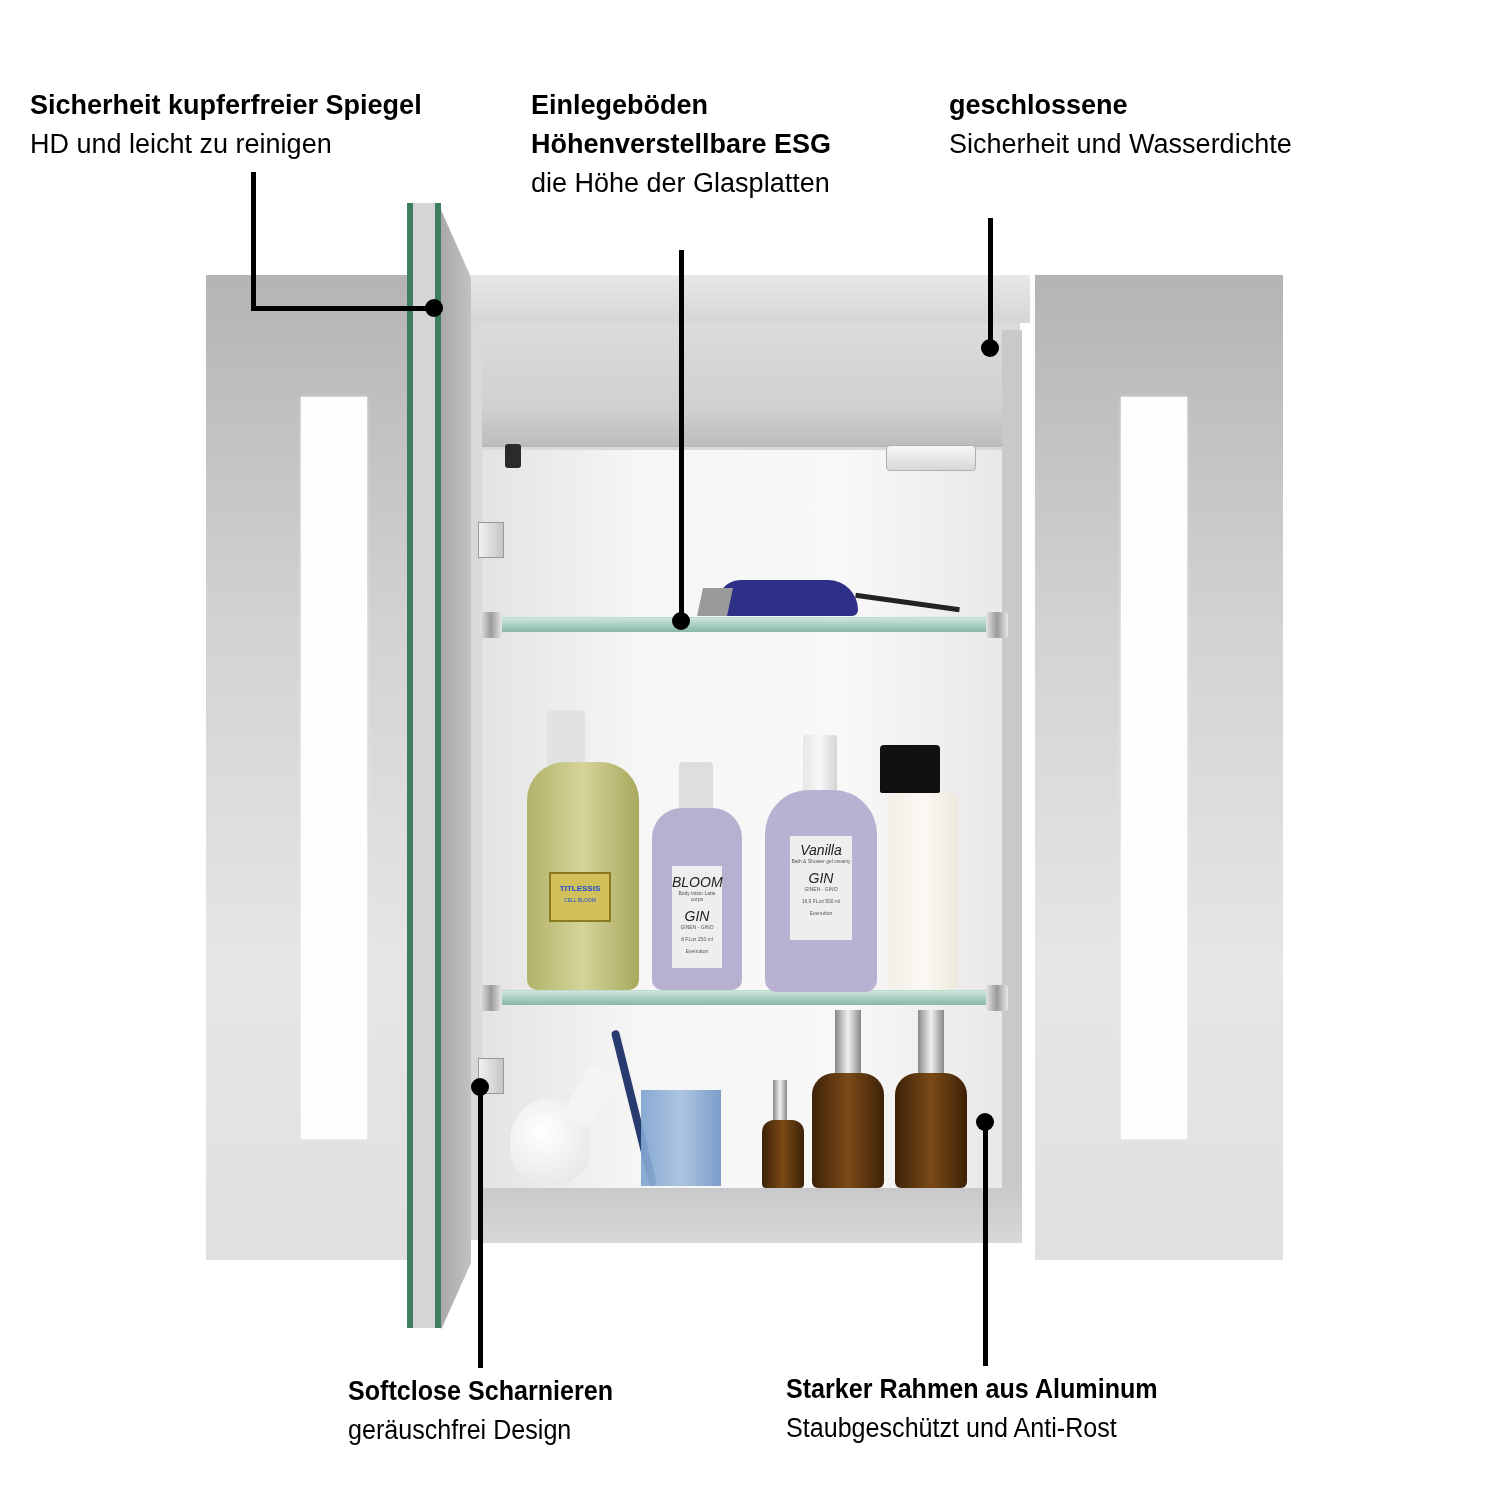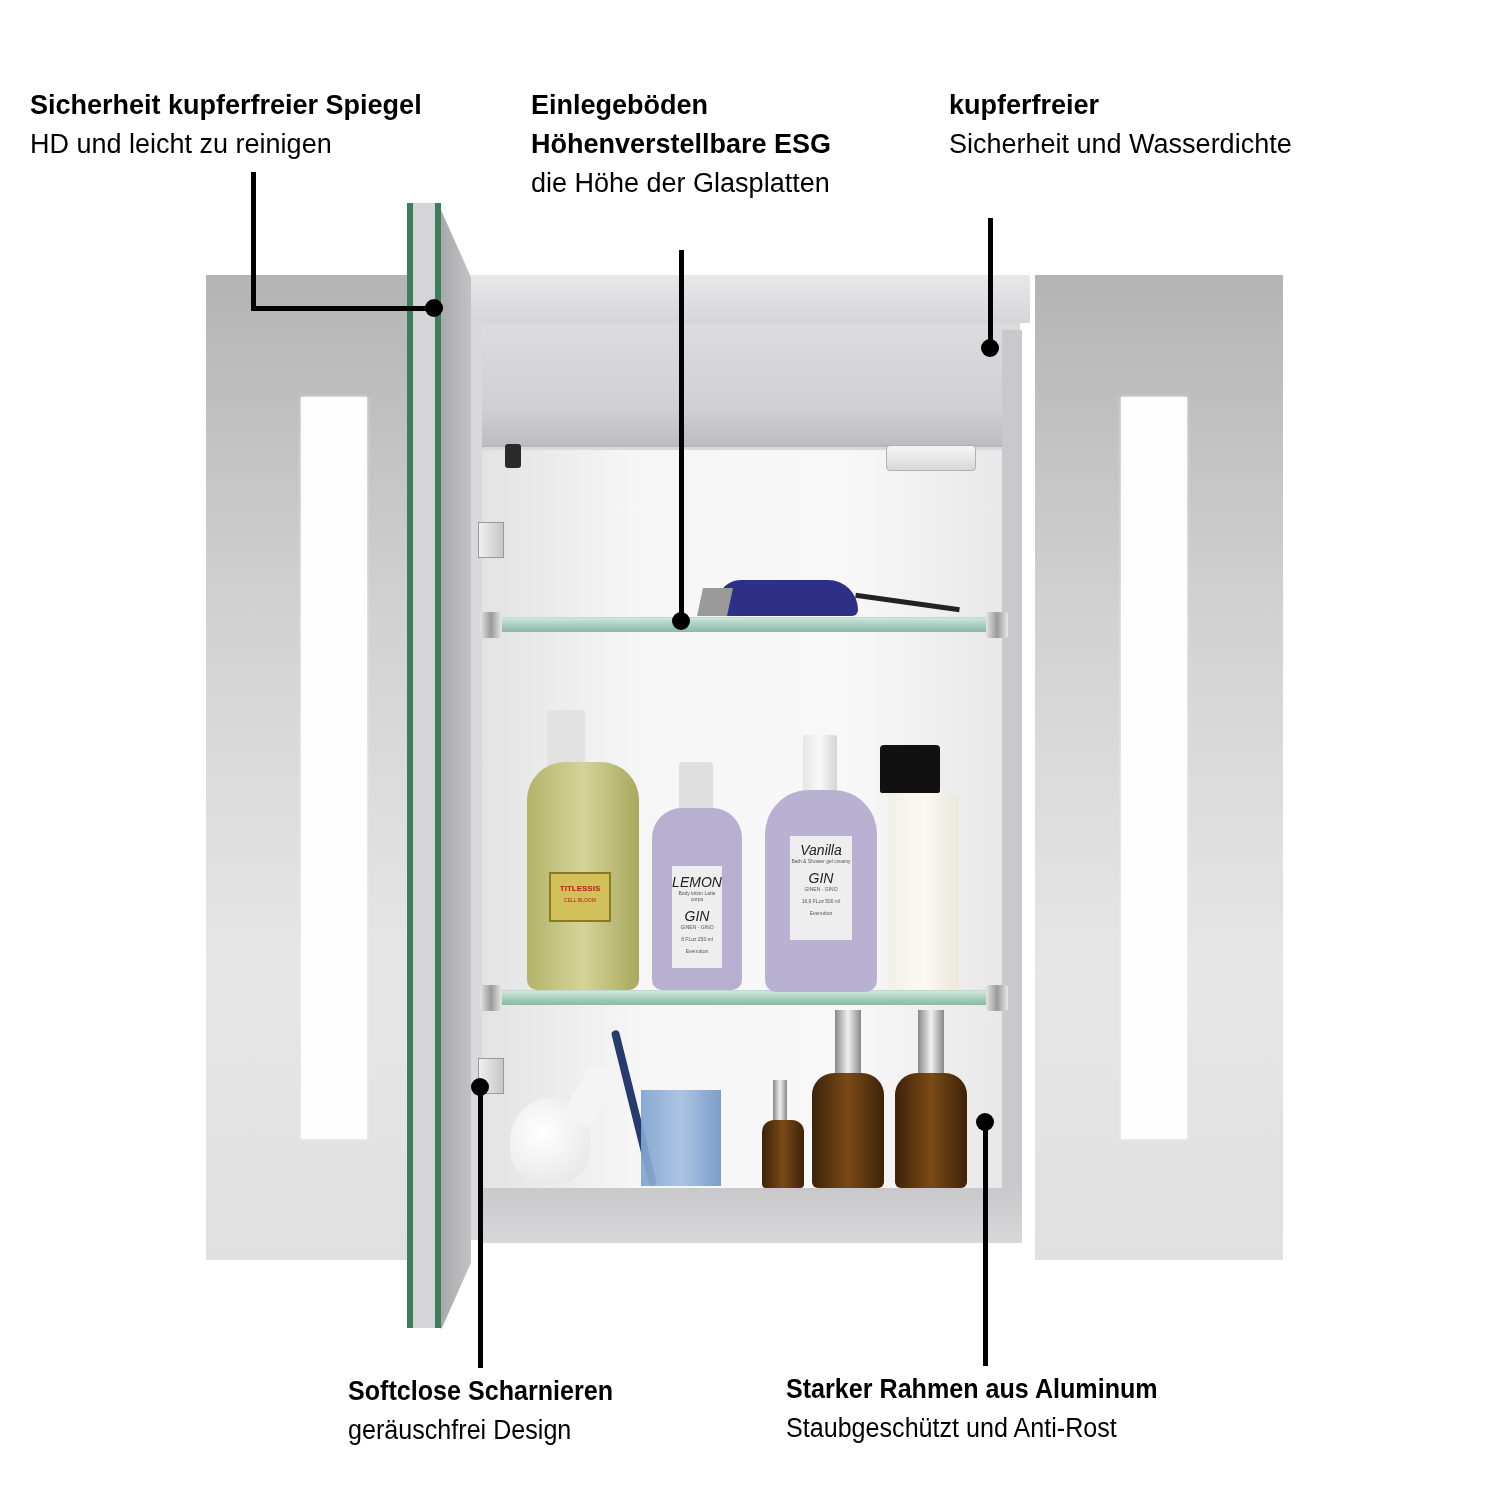--- a/index.html
+++ b/index.html
@@ -26,21 +26,21 @@
   .door { position:absolute; left:407px; top:203px; width:34px; height:1125px; background:#d5d5d8; border-left:6px solid #3f7d5f; border-right:6px solid #3f7d5f; box-sizing:border-box; }
   .door-inside { position:absolute; left:441px; top:210px; width:30px; height:1120px; background:linear-gradient(90deg,#a9a9ab,#c2c2c4); clip-path:polygon(0 0,100% 6%,100% 94%,0 100%); }
   .hinge { position:absolute; width:24px; height:34px; background:linear-gradient(90deg,#f0f0f0,#c6c6c6); border:1px solid #9a9a9a; }
 
   
   .bottle { position:absolute; border-radius:38px 38px 10px 10px; }
   .neck { position:absolute; }
   .label { position:absolute; background:#eeeeee; text-align:center; font-family:"Liberation Sans", sans-serif; color:#222; }
   .label .big { display:block; font-size:14px;font-style:italic; }
   .label .tiny { display:block; font-size:5px; color:#555; }
-  .gold-label { position:absolute; background:#d2c05a; border:2px solid #8a7a22; text-align:center; color:#b91c1c; }
+  .gold-label { position:absolute; background:#d2c05a; border:2px solid #8a7a22; text-align:center; color:#1d4ed8; }
 </style>
 </head>
 <body>
 
 <div class="side-panel" style="left:206px;top:275px;width:202px;height:985px;"></div>
 <div class="led" style="left:301px;top:397px;width:66px;height:742px;"></div>
 
 <div class="top-frame"></div>
 <div class="interior"></div>
 <div class="cover"></div>
@@ -74,21 +74,21 @@
 <div class="neck" style="left:547px;top:710px;width:38px;height:58px;background:#e2e2e2;border-radius:4px;"></div>
 <div class="bottle" style="left:527px;top:762px;width:112px;height:228px;background:linear-gradient(90deg,#b3b36a,#d4d49a 50%,#a9a85d);"></div>
 <div class="gold-label" style="left:549px;top:872px;width:58px;height:46px;">
   <span style="display:block;font-size:8px;font-weight:bold;margin-top:10px;">TITLESSIS</span>
   <span style="display:block;font-size:5px;margin-top:4px;">CELL BLOOM</span>
 </div>
 
 <div class="neck" style="left:679px;top:762px;width:34px;height:50px;background:#dedede;border-radius:4px;"></div>
 <div class="bottle" style="left:652px;top:808px;width:90px;height:182px;background:#b7b0d0;border-radius:30px 30px 10px 10px;"></div>
 <div class="label" style="left:672px;top:866px;width:50px;height:102px;">
-  <span class="big" style="margin-top:8px;">LEMON</span>
+  <span class="big" style="margin-top:8px;">BLOOM</span>
   <span class="tiny">Body lotion Latte corpo</span>
   <span class="big" style="margin-top:6px;">GIN</span>
   <span class="tiny">GINEN - GINO</span>
   <span class="tiny" style="margin-top:6px;">8 FLoz 250 ml</span>
   <span class="tiny" style="margin-top:6px;">Evenutton</span>
 </div>
 
 <div class="neck" style="left:803px;top:735px;width:34px;height:60px;background:linear-gradient(90deg,#e6e6e6,#f8f8f8,#d4d4d4);border-radius:3px;"></div>
 <div class="bottle" style="left:765px;top:790px;width:112px;height:202px;background:#b9b1d2;border-radius:44px 44px 12px 12px;"></div>
 <div class="label" style="left:790px;top:836px;width:62px;height:104px;">
@@ -136,21 +136,21 @@
   <span class="s">HD und leicht zu reinigen</span>
 </div>
 
 <div class="callout" style="left:531px;top:86px;">
   <span class="t">Einlegeböden</span>
   <span class="t">Höhenverstellbare ESG</span>
   <span class="s">die Höhe der Glasplatten</span>
 </div>
 
 <div class="callout" style="left:949px;top:86px;">
-  <span class="t">kupferfreier</span>
+  <span class="t">geschlossene</span>
   <span class="s">Sicherheit und Wasserdichte</span>
 </div>
 
 <div class="callout bottom" style="left:348px;top:1372px;">
   <span class="t">Softclose Scharnieren</span>
   <span class="s">geräuschfrei Design</span>
 </div>
 
 <div class="callout bottom" style="left:763px;top:1370px;margin-left:23px;">
   <span class="t">Starker Rahmen aus Aluminum</span>

